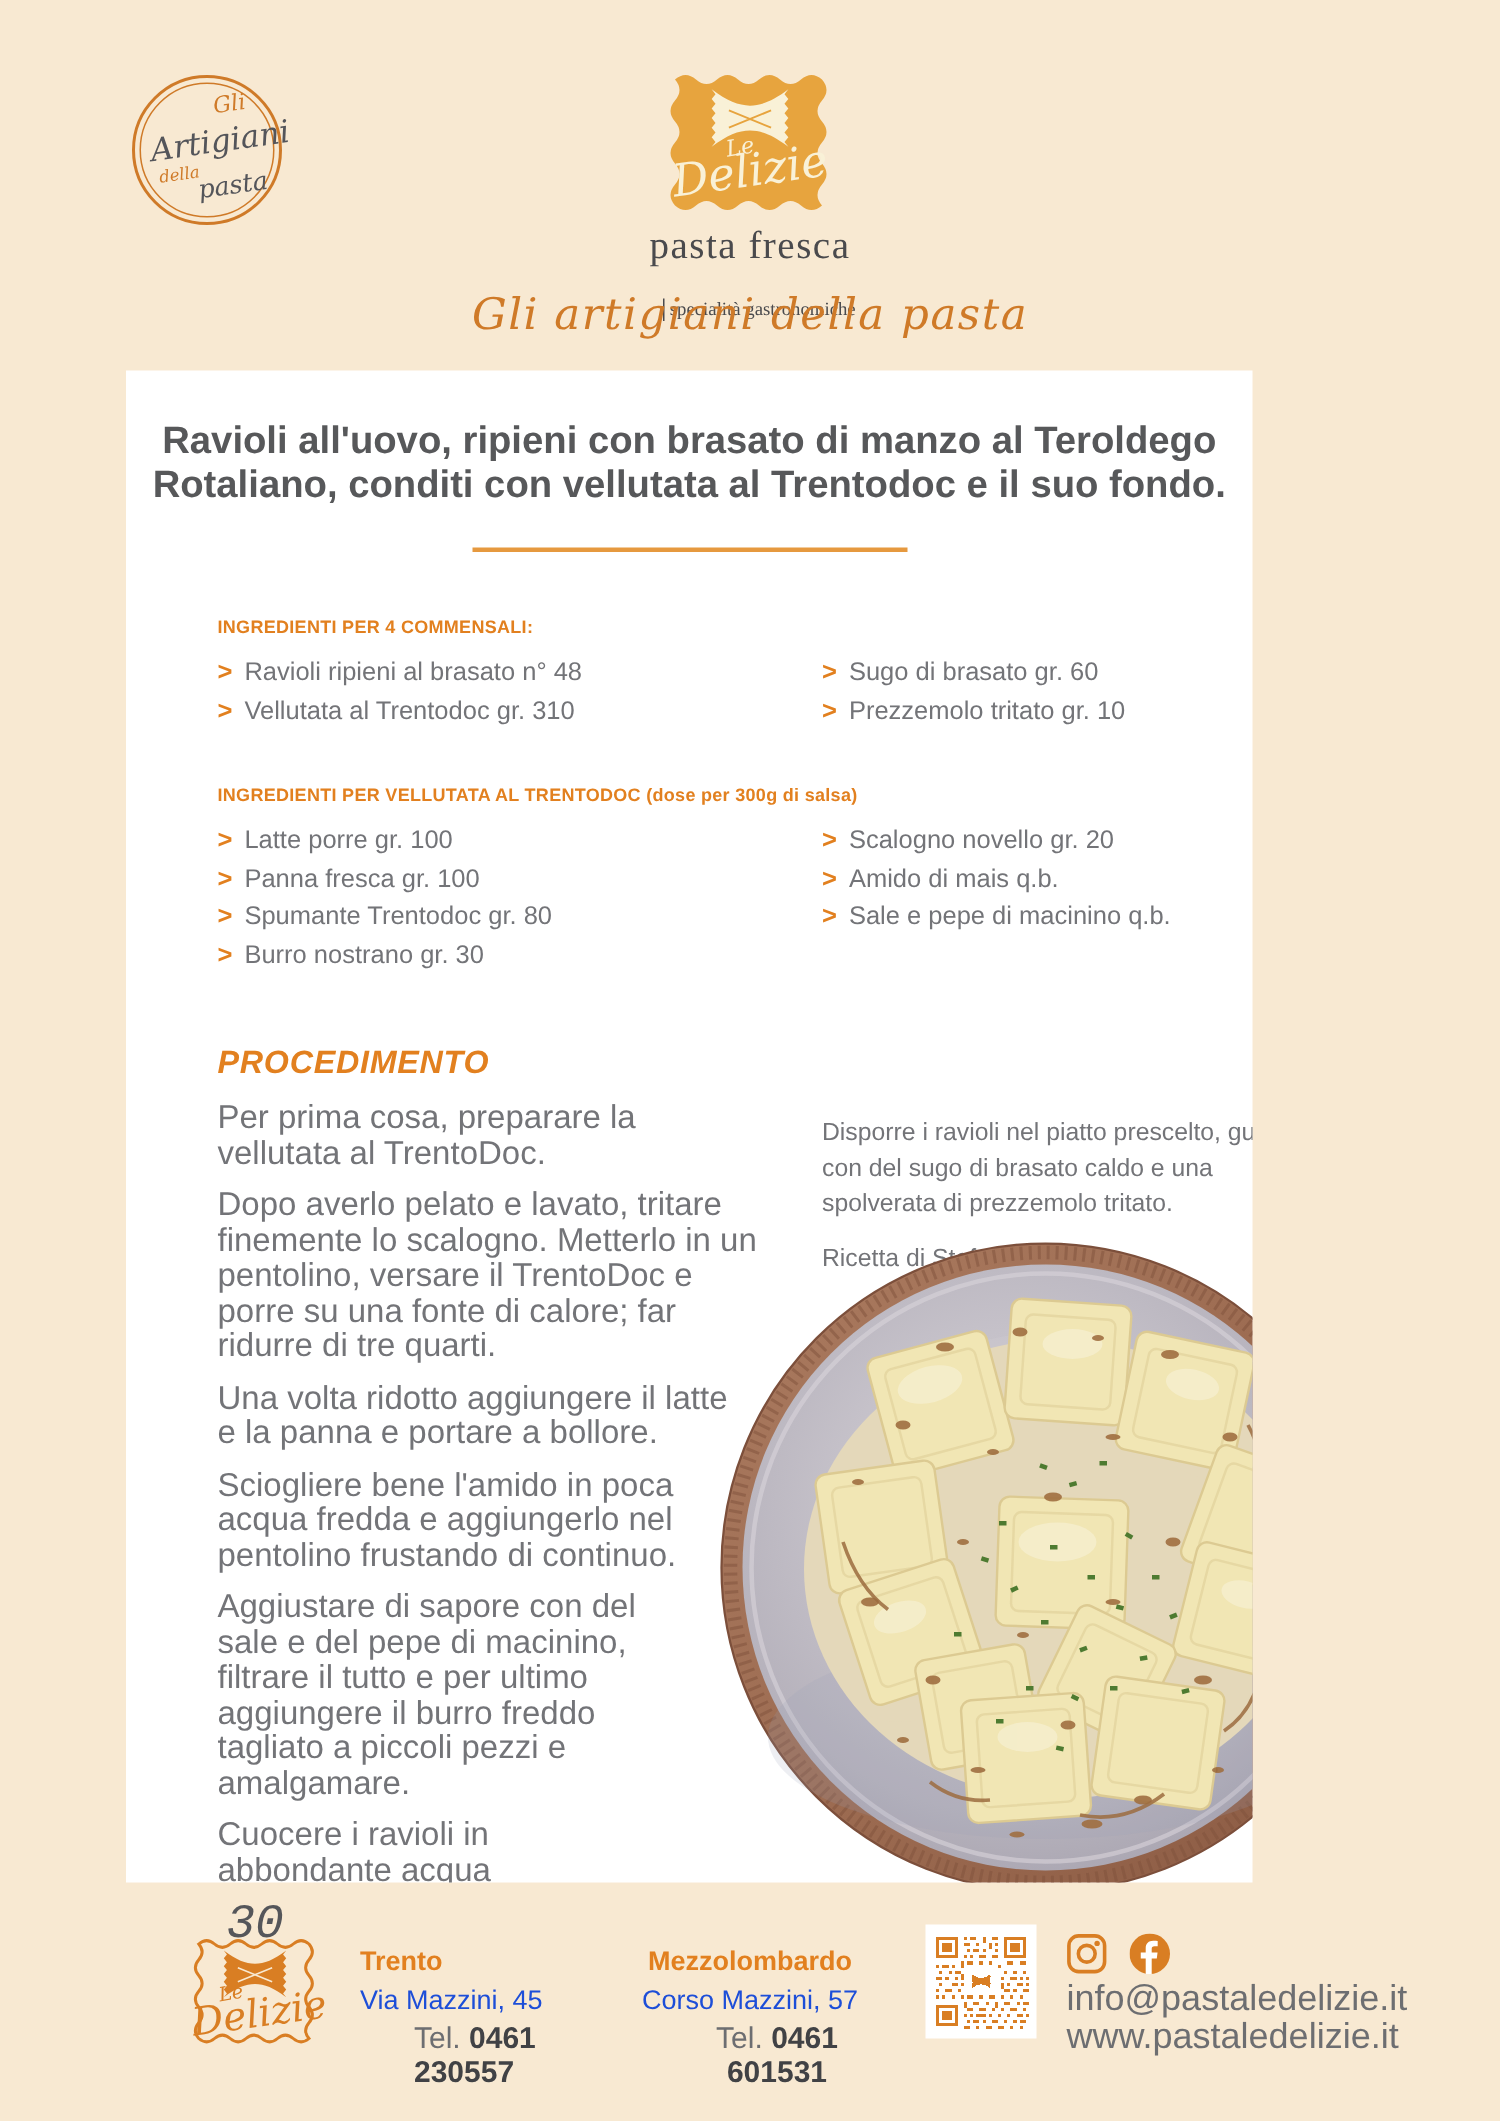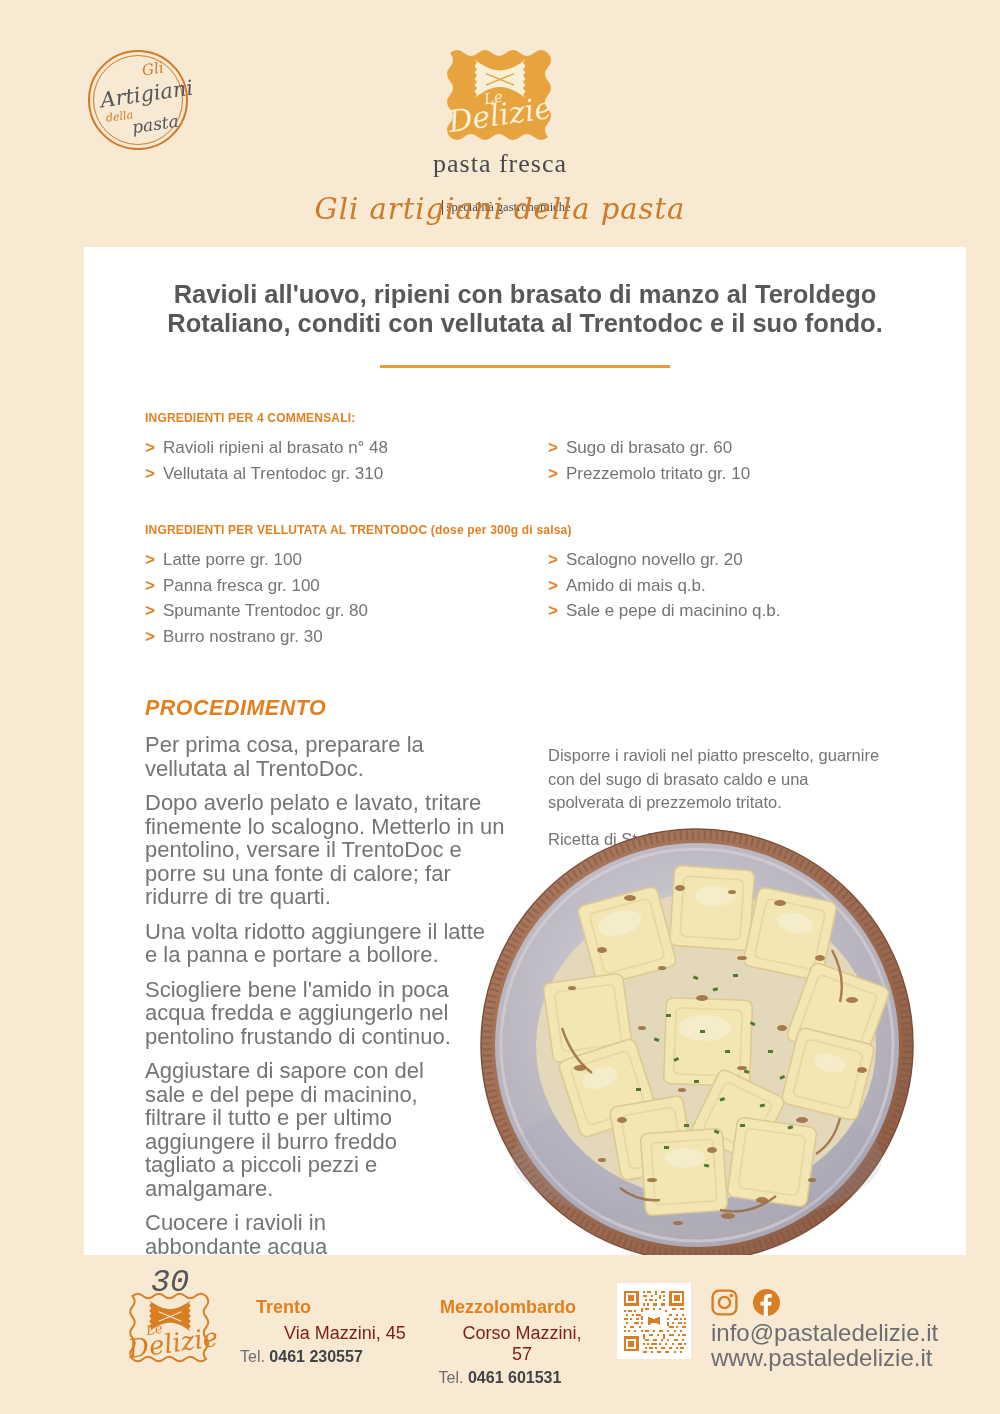--- a/index.html
+++ b/index.html
@@ -25,21 +25,21 @@
                         font-style:italic; font-size:15px; transform:rotate(-10deg); z-index:2;}
   .brand-square .name { position:absolute; left:0; right:0; top:52px; color:#f9f1d7; font-family:"DejaVu Serif",serif;
                         font-style:italic; font-size:30px; transform:rotate(-8deg); z-index:2; }
   .brand-sub  { margin-top:4px; font-family:"Liberation Serif", serif; font-size:26px; color:#4a4a4d; letter-spacing:1px; }
   .brand-sub2 { display:inline-block; font-family:"Liberation Serif", serif; font-size:12.5px; color:#4a4a4d;
                 border-left:1.5px solid #4a4a4d; padding-left:4px; margin-top:0; transform:translateX(6px); }
   .tagline { position:absolute; left:0; top:192px; width:1000px; text-align:center;
              font-family:"DejaVu Serif", serif; font-style:italic; font-size:29px; color:#cf7a28; letter-spacing:1px; }
 
   
-  .card { position:absolute; left:84px; top:247px; width:882px; height:1008px; background:#ffffff; overflow:hidden; }
+  .card { position:absolute; left:84px; top:247px; width:751px; height:1008px; background:#ffffff; overflow:hidden; }
   .title { margin-top:33px; text-align:center; font-weight:bold; font-size:25.5px; line-height:29px; color:#57585a; }
   .divider { width:290px; height:3px; background:#e6993f; margin:27px auto 0; }
 
   .section-h { margin:0 0 0 61px; color:#e2801f; font-weight:bold; font-size:12px; letter-spacing:.2px; }
   .h1 { margin-top:43px; }
   .h2 { margin-top:37px; }
   .h3 { margin-top:47px; font-size:21.5px; letter-spacing:.5px;font-style:italic; }
 
   .cols { position:relative; margin:10px 0 0 61px; width:740px; }
   .col2 { position:absolute; left:403px; top:0; }
@@ -67,23 +67,23 @@
   .f-logo svg.frame { position:absolute; left:10px; top:26px; }
   .f-logo .y30 { position:absolute; left:0; right:0; top:0; text-align:center; font-family:Liberation Mono, monospace;
                  font-style:italic; font-size:32px; color:#55565a; }
   .f-logo .farfalle { position:absolute; left:26px; top:34px; }
   .f-logo .le   { position:absolute; left:28px; top:58px; color:#d97e23; font-family:"DejaVu Serif",serif;
                   font-style:italic; font-size:13px; transform:rotate(-10deg); }
   .f-logo .name { position:absolute; left:6px; right:0; top:64px; text-align:center; color:#d97e23;
                   font-family:"DejaVu Serif",serif; font-style:italic; font-size:26px; transform:rotate(-8deg); }
 
   .loc { position:absolute; top:1297px; width:180px; }
-  .loc .city { color:#e2801f; font-weight:bold; font-size:18px;margin-left:16px; }
-  .loc .addr { color:#7f1d1d; font-size:18px; margin-top:5px;margin-left:44px; }
-  .loc .tel  { color:#6d6e71; font-size:16px; margin-top:4px; }
+  .loc .city { color:#e2801f; font-weight:bold; font-size:18px; }
+  .loc .addr { color:#1d4ed8; font-size:18px; margin-top:5px; }
+  .loc .tel  { color:#6d6e71; font-size:20px; margin-top:4px;margin-left:36px; }
   .loc .tel b { color:#414245; font-weight:bold; }
   .loc1 { left:240px; } .loc2 { left:410px;text-align:center; }
 
   .qr { position:absolute; left:617px; top:1283px; width:74px; height:76px; background:#ffffff; padding:3px; }
   .social { position:absolute; top:1289px; }
   .ig { left:711px; } .fb { left:753px; }
   .contact { position:absolute; left:711px; color:#6d6e71; font-size:24px; }
   .email { top:1319px; } .web { top:1344px; }
   a.plain { color:#6d6e71; text-decoration:none; }
 </style>

